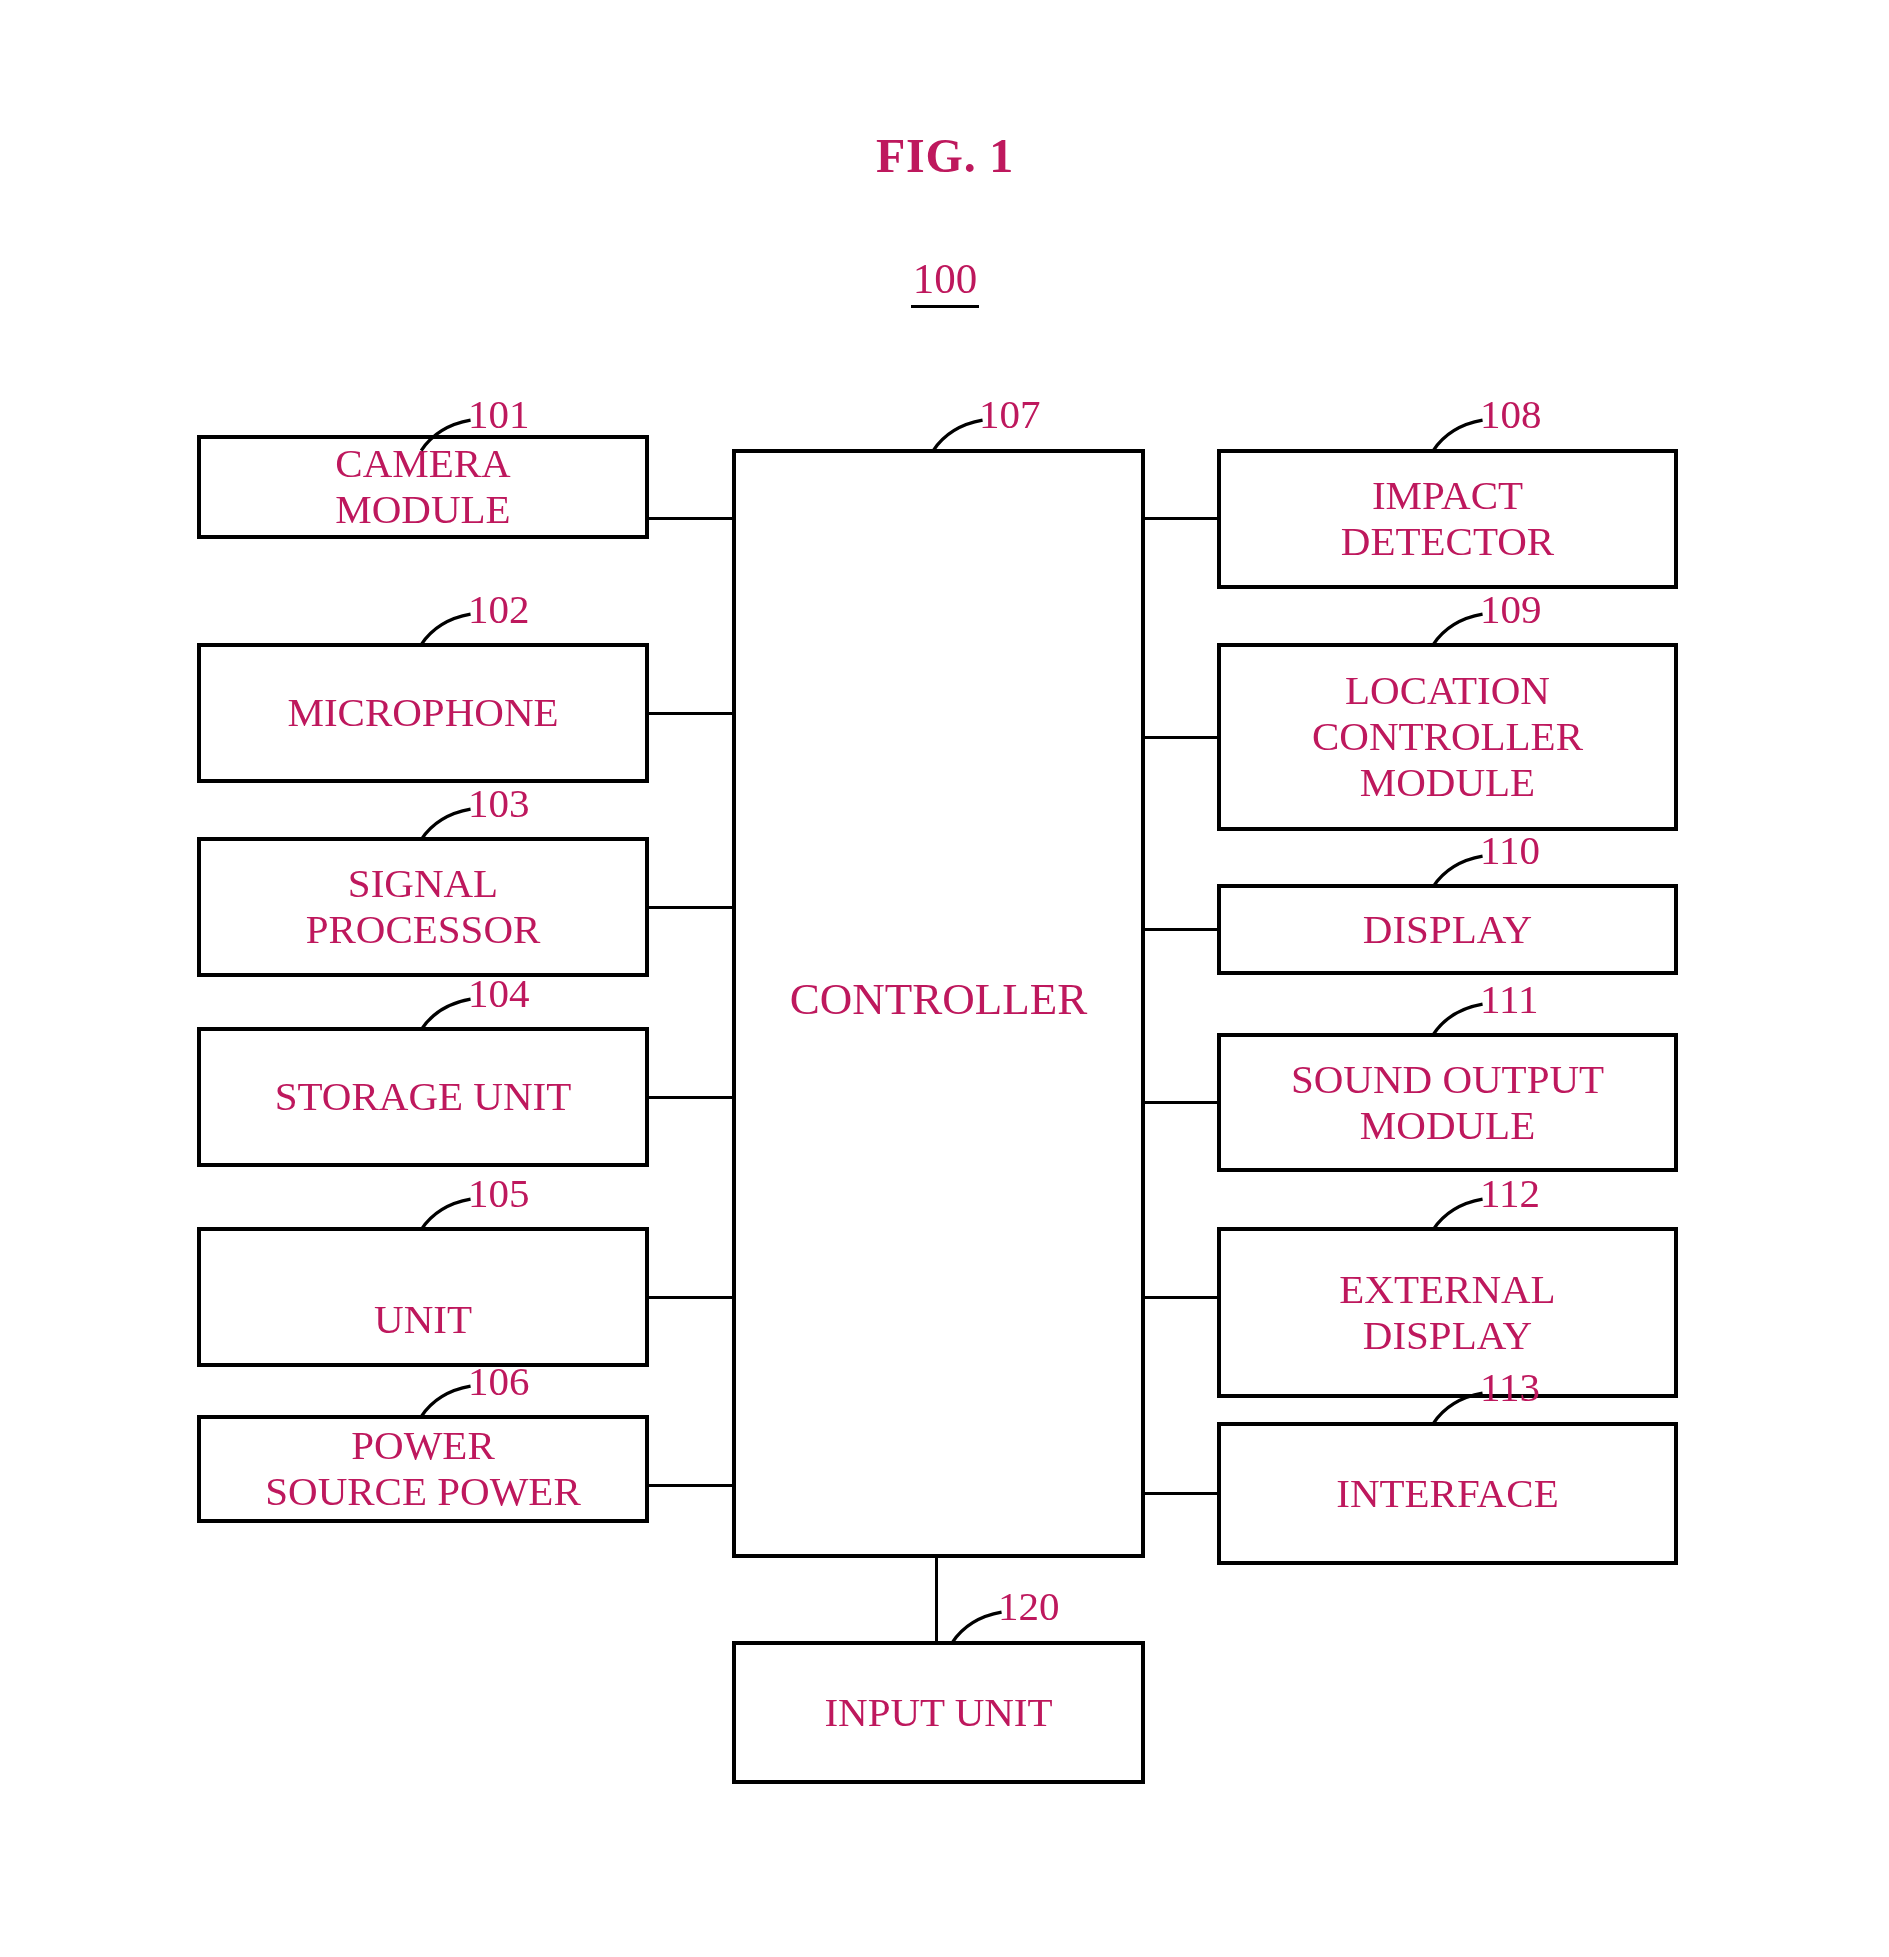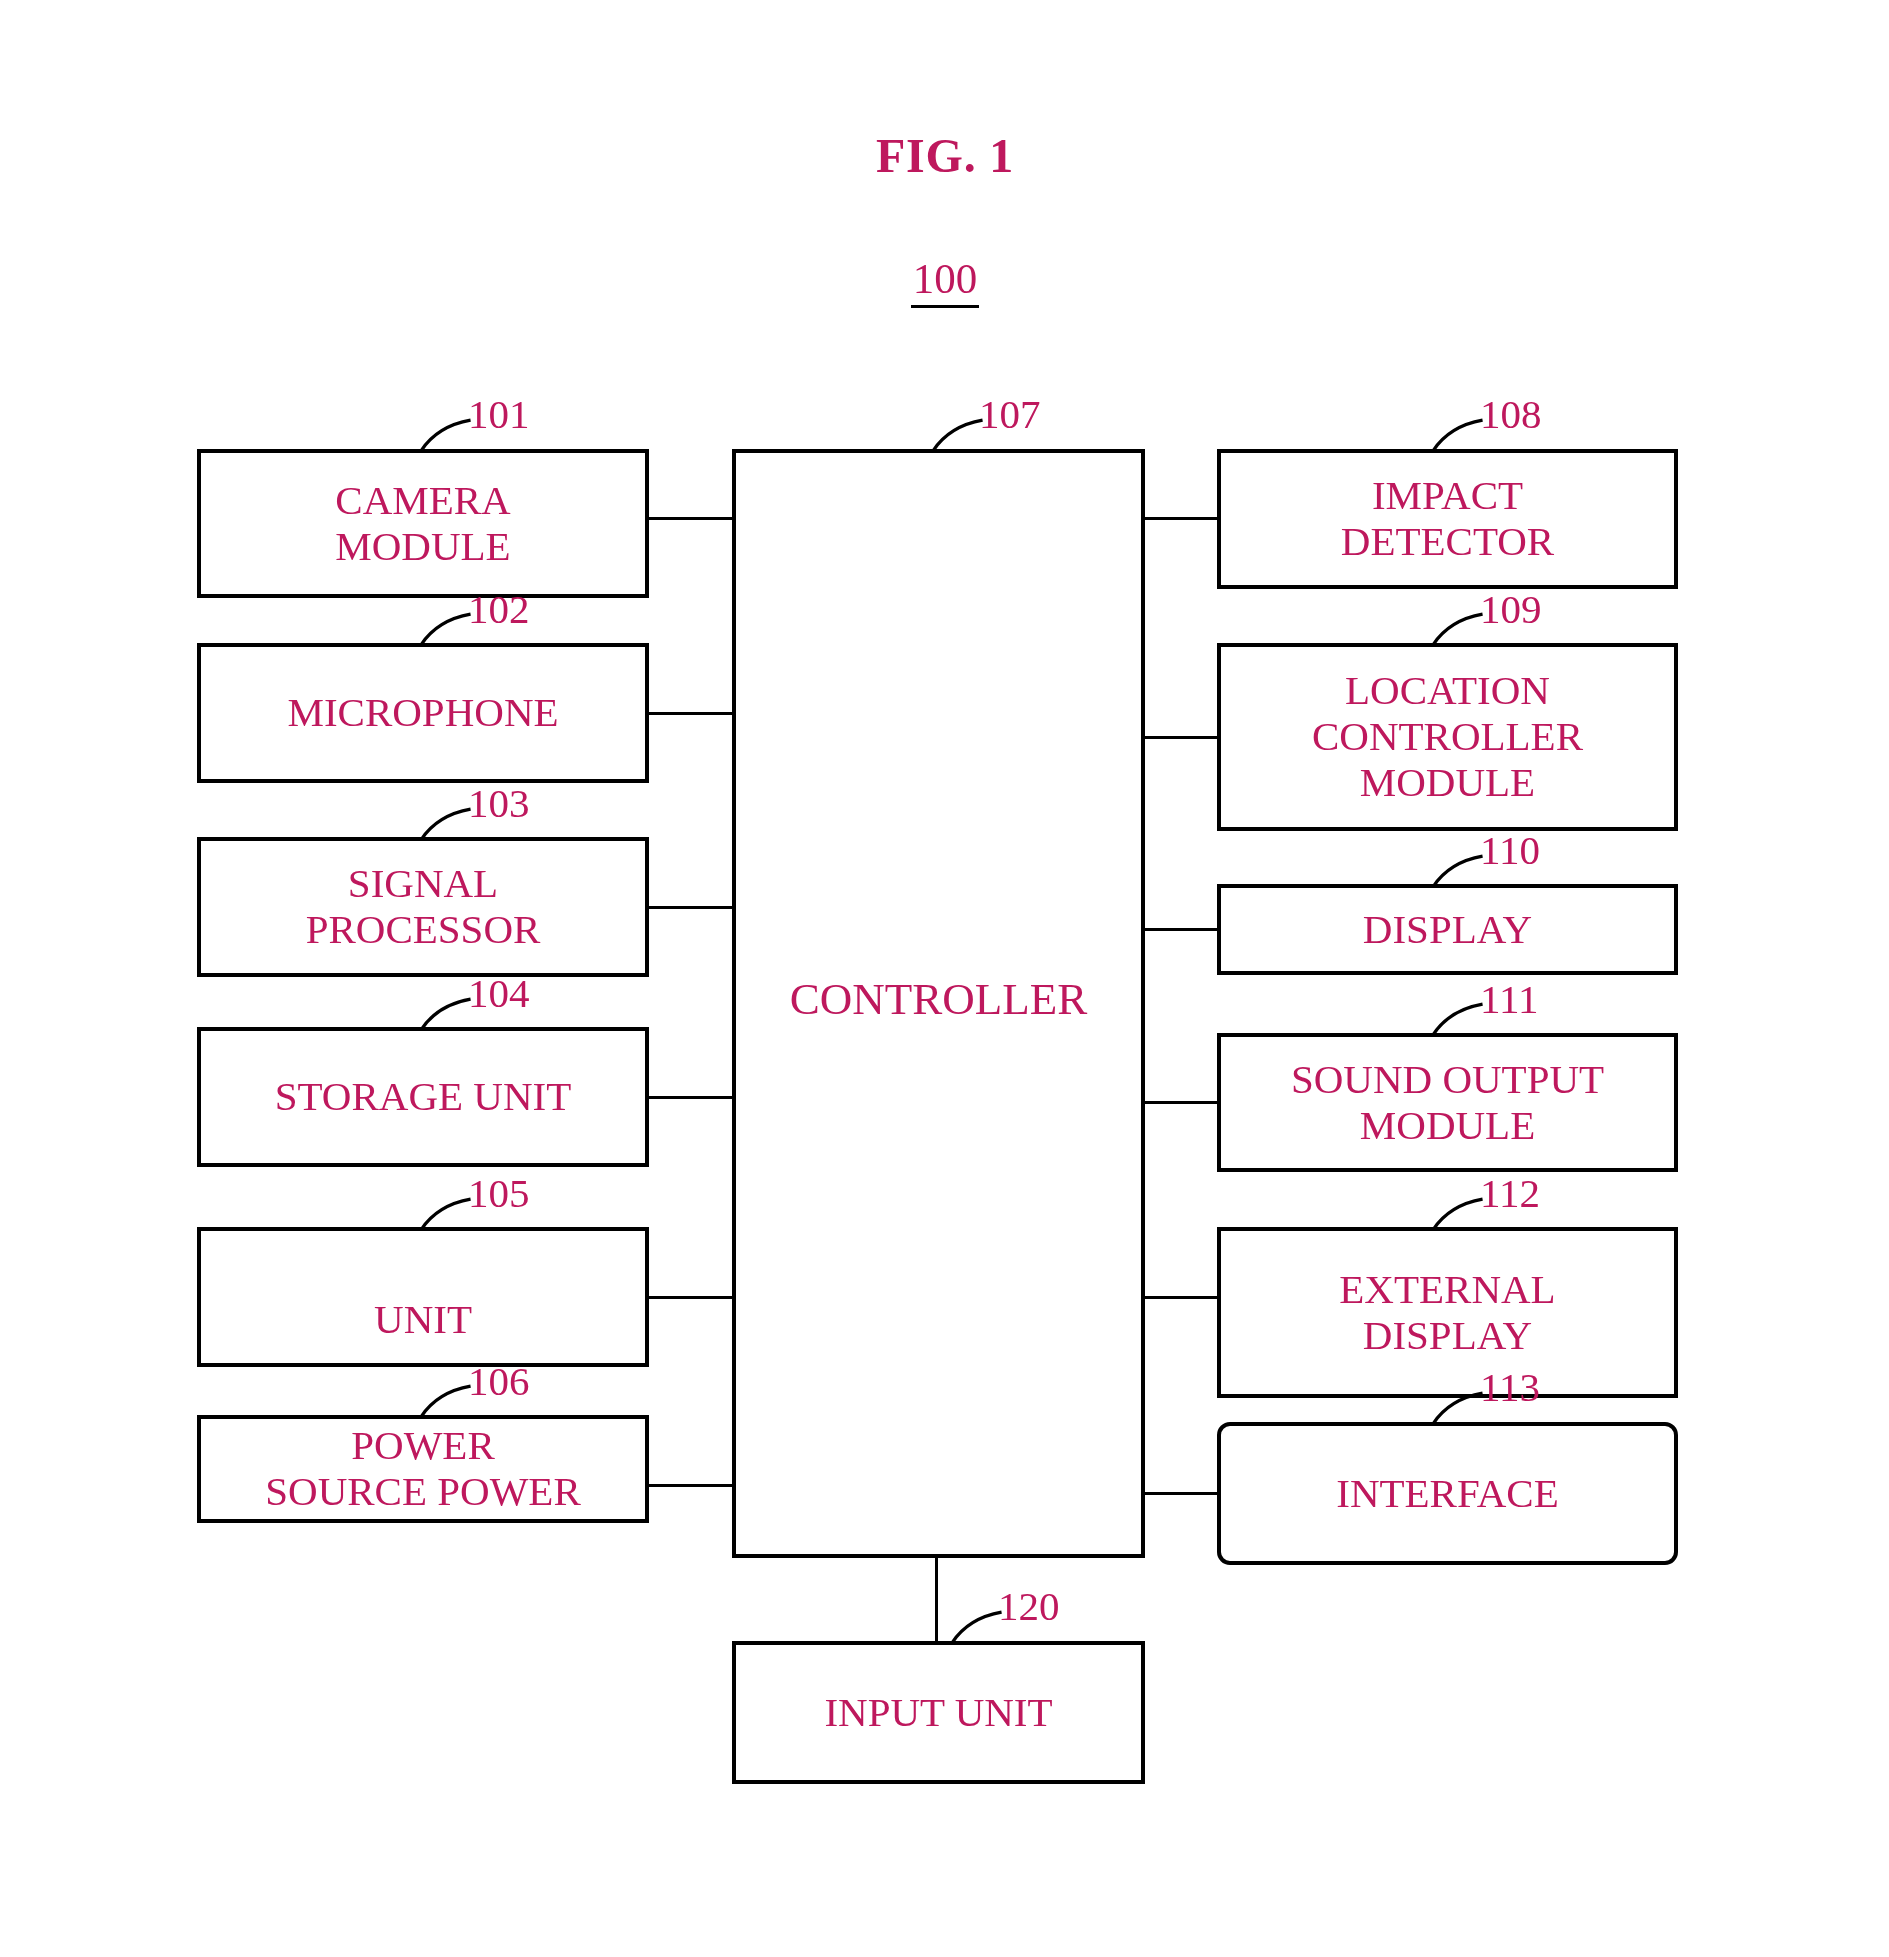--- a/index.html
+++ b/index.html
@@ -91,21 +91,21 @@
 <body>
 
 <div id="page">
 
   <div class="fig-title">FIG. 1</div>
 
   <div class="fig-ref-100">
     <span>100</span>
   </div>
 
-  <div class="box" style="left:197px; top:449px; width:452px; height:149px;">
+  <div class="box" style="left:197px; top:435px; width:452px; height:104px;">
     <span class="label">
       <span>CAMERA</span><br><span>MODULE</span>
     </span>
   </div>
 
   <div class="box" style="left:197px; top:643px; width:452px; height:140px;">
     <span class="label">
       <span>MICROPHONE</span>
     </span>
   </div>
@@ -165,21 +165,21 @@
       <span>SOUND OUTPUT</span><br><span>MODULE</span>
     </span>
   </div>
 
   <div class="box" style="left:1217px; top:1227px; width:461px; height:171px;text-align:center;">
     <span class="label">
       <span>EXTERNAL</span><br><span>DISPLAY</span>
     </span>
   </div>
 
-  <div class="box" style="left:1217px; top:1422px; width:461px; height:143px;border-radius:13px;">
+  <div class="box" style="left:1217px; top:1422px; width:461px; height:143px;">
     <span class="label">
       <span>INTERFACE</span>
     </span>
   </div>
 
   <div class="hline" style="left:647px; top:517px; width:86px;"></div>
   <div class="hline" style="left:647px; top:712px; width:86px;"></div>
   <div class="hline" style="left:647px; top:906px; width:86px;"></div>
   <div class="hline" style="left:647px; top:1096px; width:86px;"></div>
   <div class="hline" style="left:647px; top:1296px; width:86px;"></div>

